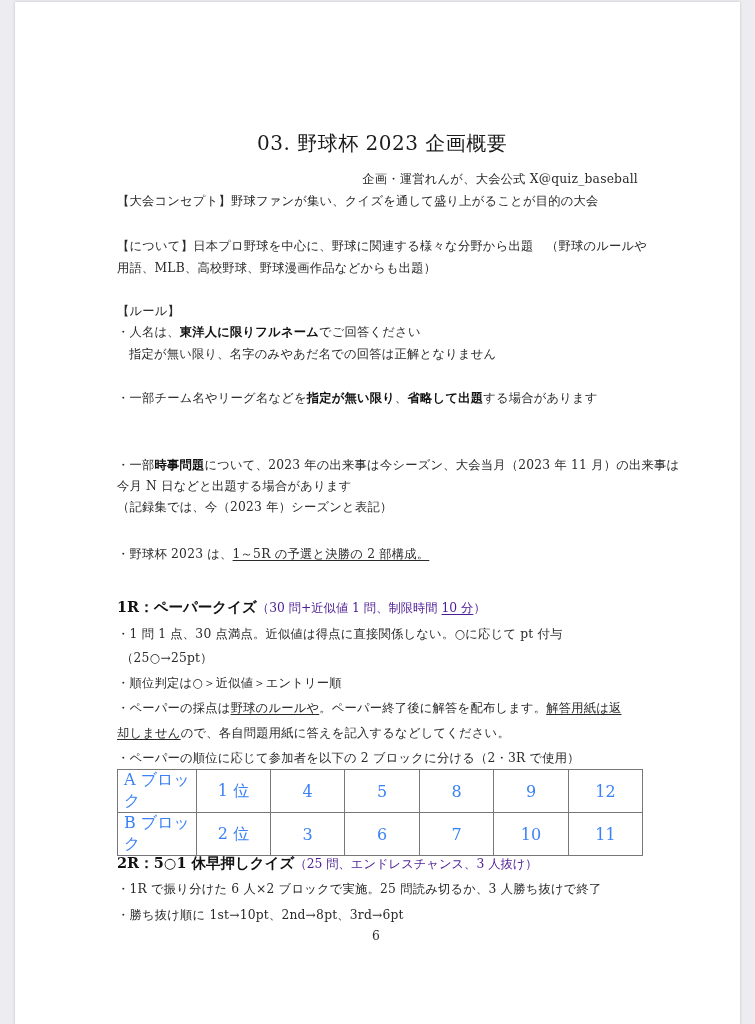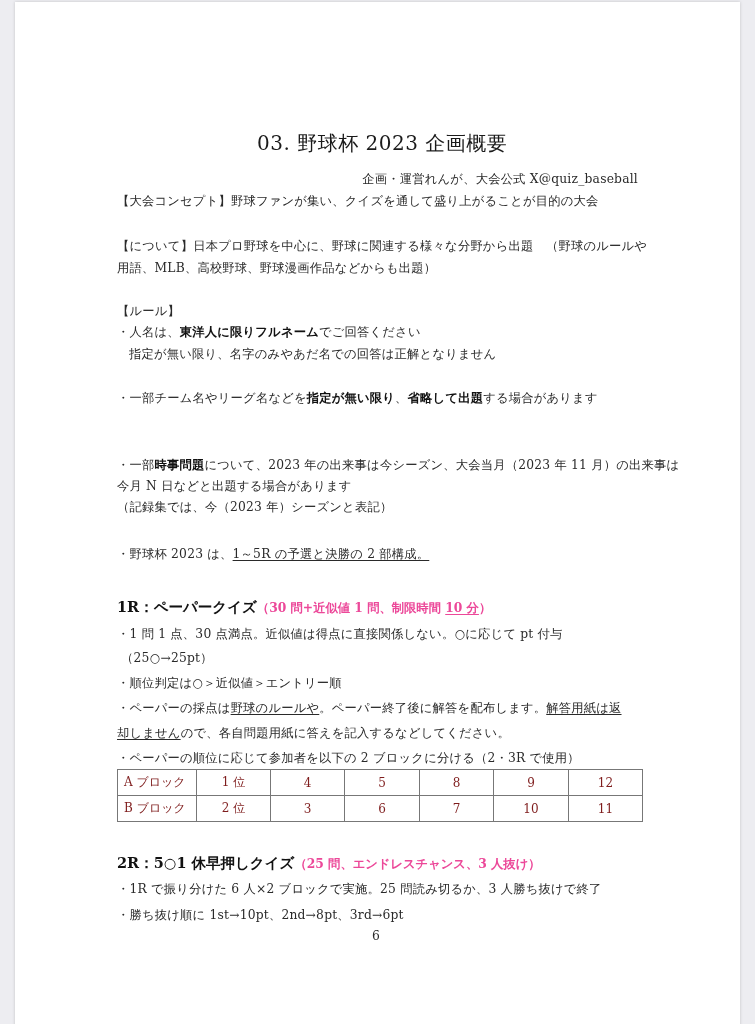--- a/index.html
+++ b/index.html
@@ -12,27 +12,27 @@
   }
   .page {
     position: absolute; left: 15px; top: 2px; width: 725px; height: 1030px;
     background: #fff;
     box-shadow: 0 0 3px rgba(0,0,0,0.18);
   }
   .abs { position: absolute; white-space: nowrap; }
   .t { font-size: 12.3px; letter-spacing: 0.2px; color: #2a2a2a; }
   .title { font-size: 20px; color: #1a1a1a; letter-spacing: 0.5px; }
   .heading { font-size: 14.5px; font-weight: bold; color: #111; }
-  .heading .sub { font-weight: bold; font-size: 12.3px; color: #ec4899; }
+  .heading .sub { font-weight: normal; font-size: 12.3px; color: #4c1d95; }
   b { color: #111; }
   u { text-decoration: underline; text-underline-offset: 2px; }
   table.blocks {
     position: absolute; left: 102px; top: 767px;
     border-collapse: collapse;
-    font-size: 12px; color: #7f1d1d; padding-left: 8px;
+    font-size: 16px; color: #3b82f6; padding-left: 8px;
   }
   table.blocks td {
     border: 1px solid #777;
     height: 25px; padding: 0; text-align: center;
   }
   table.blocks td.lbl { text-align: left; padding-left: 6px; width: 72px; }
   table.blocks td.c1 { width: 73px; }
   table.blocks td.cn { width: 73px; }
 </style>
 </head>

